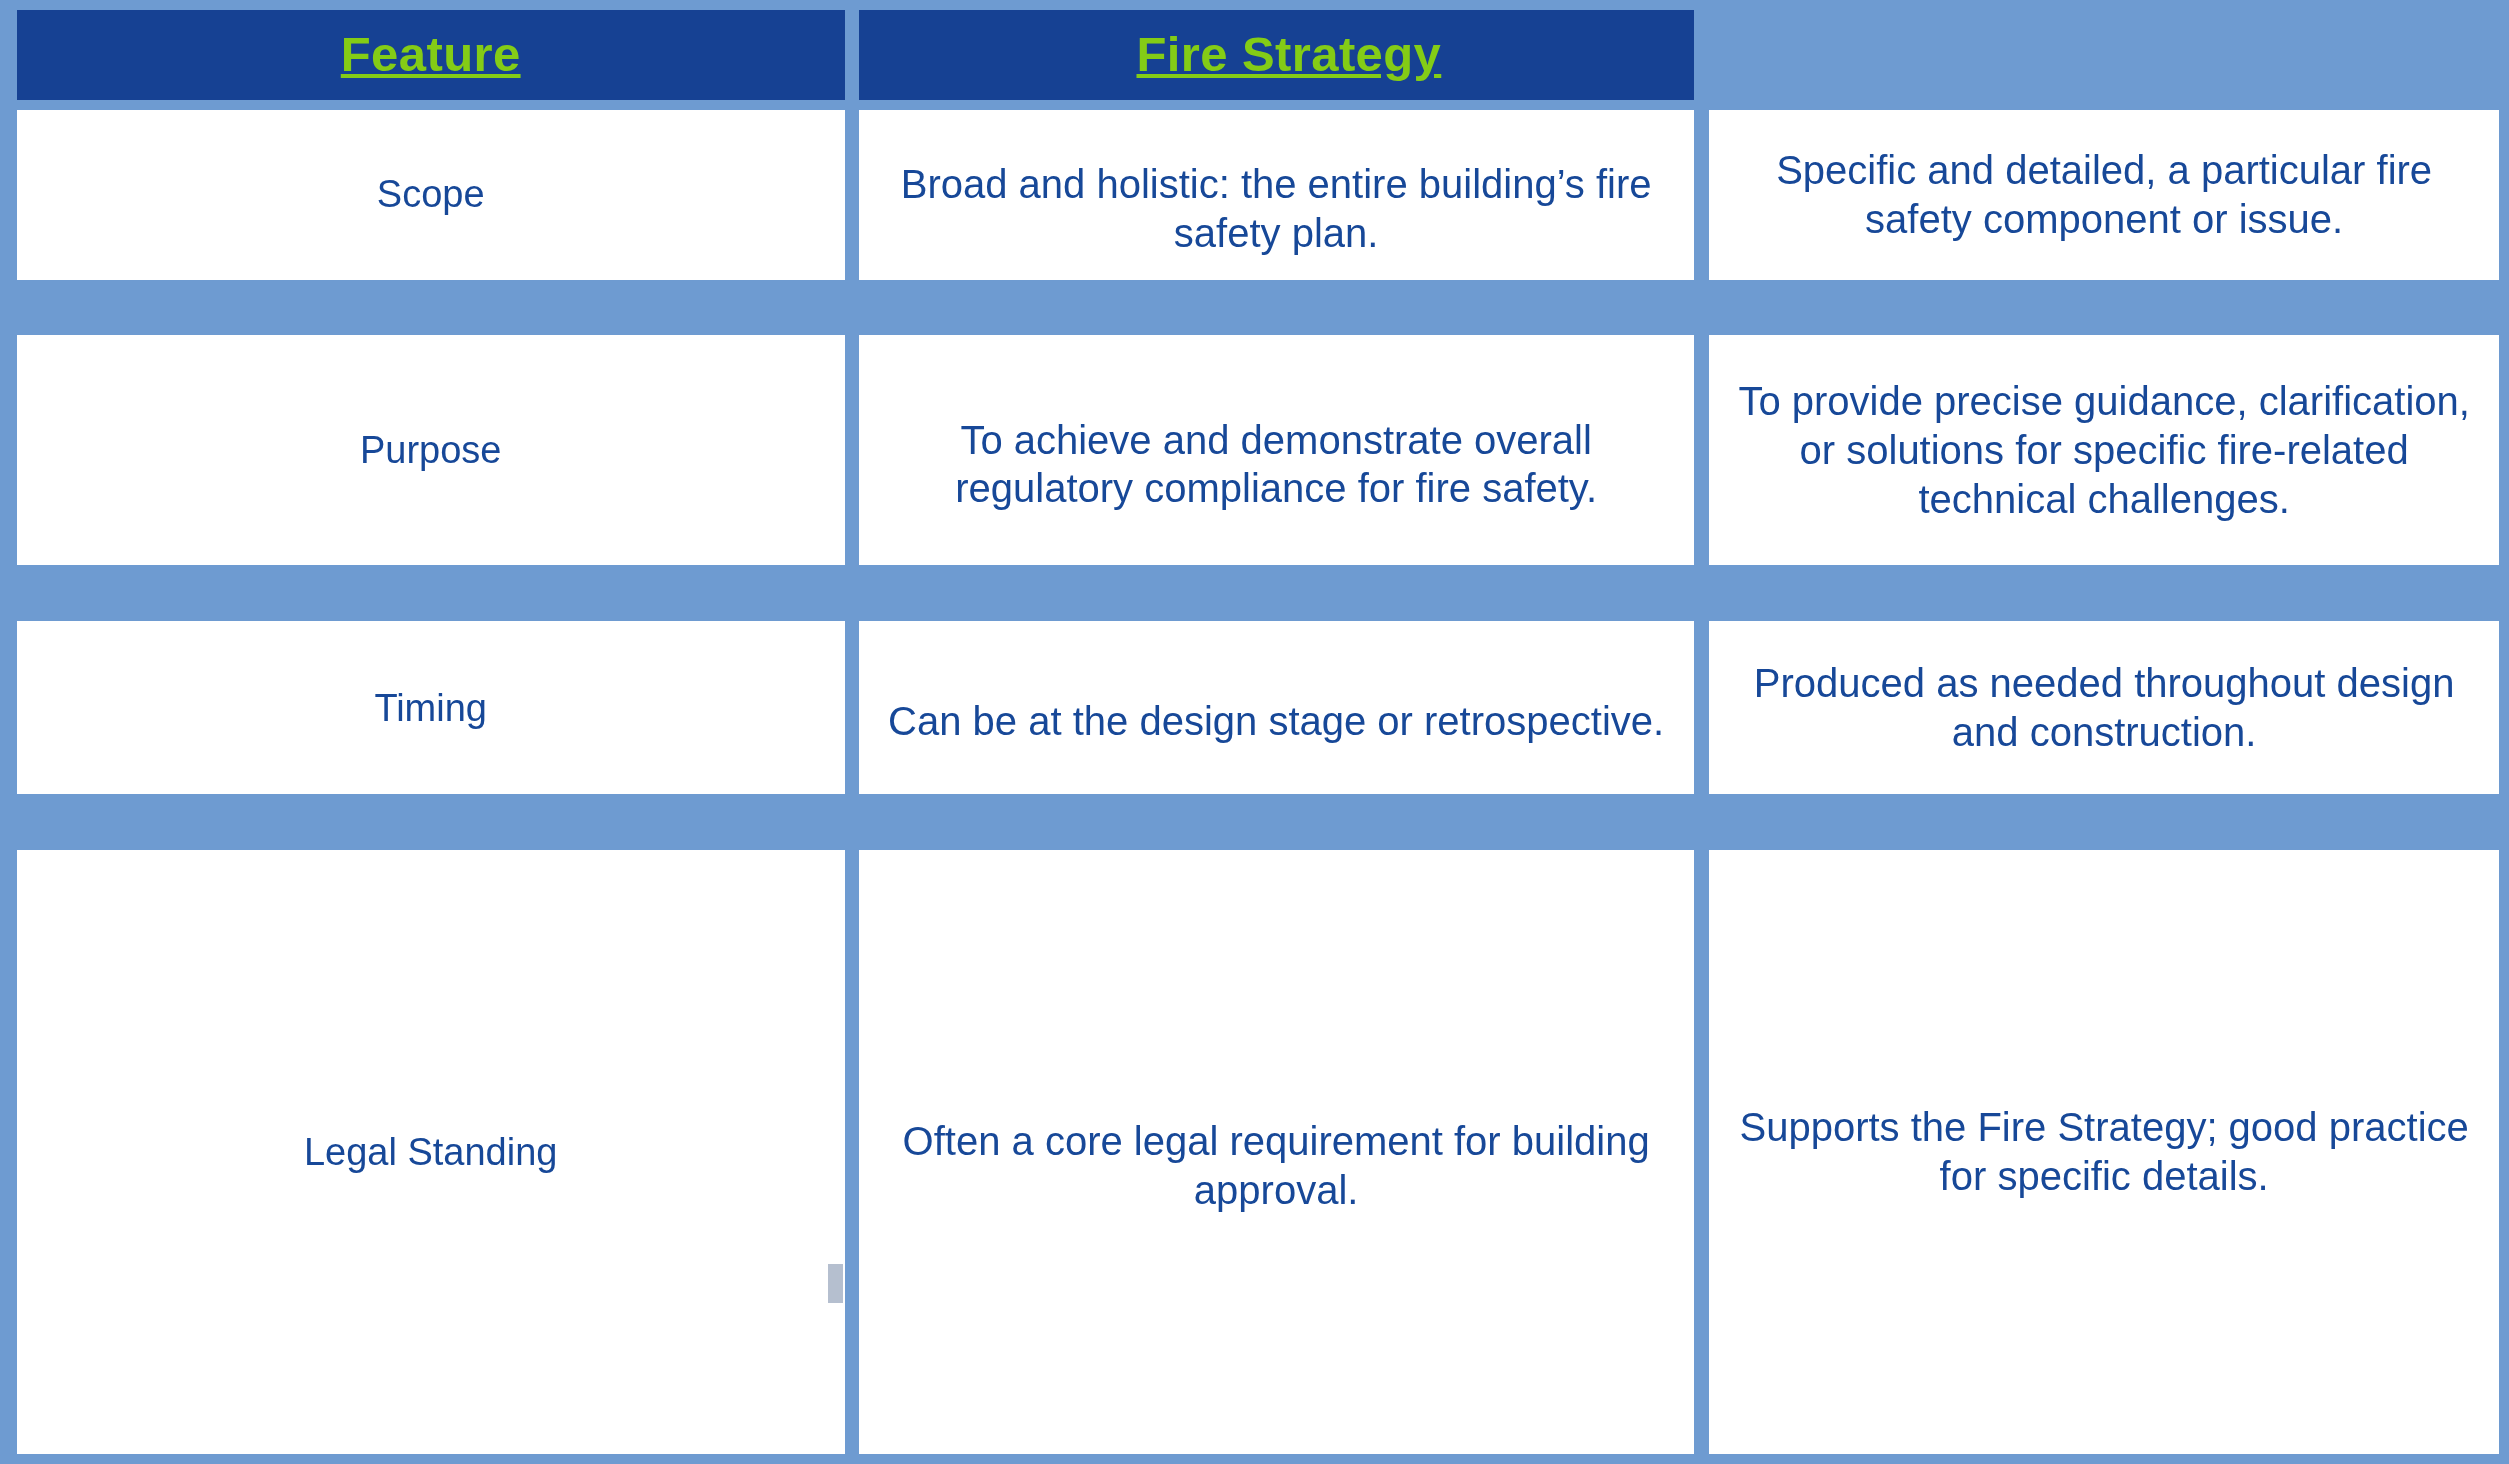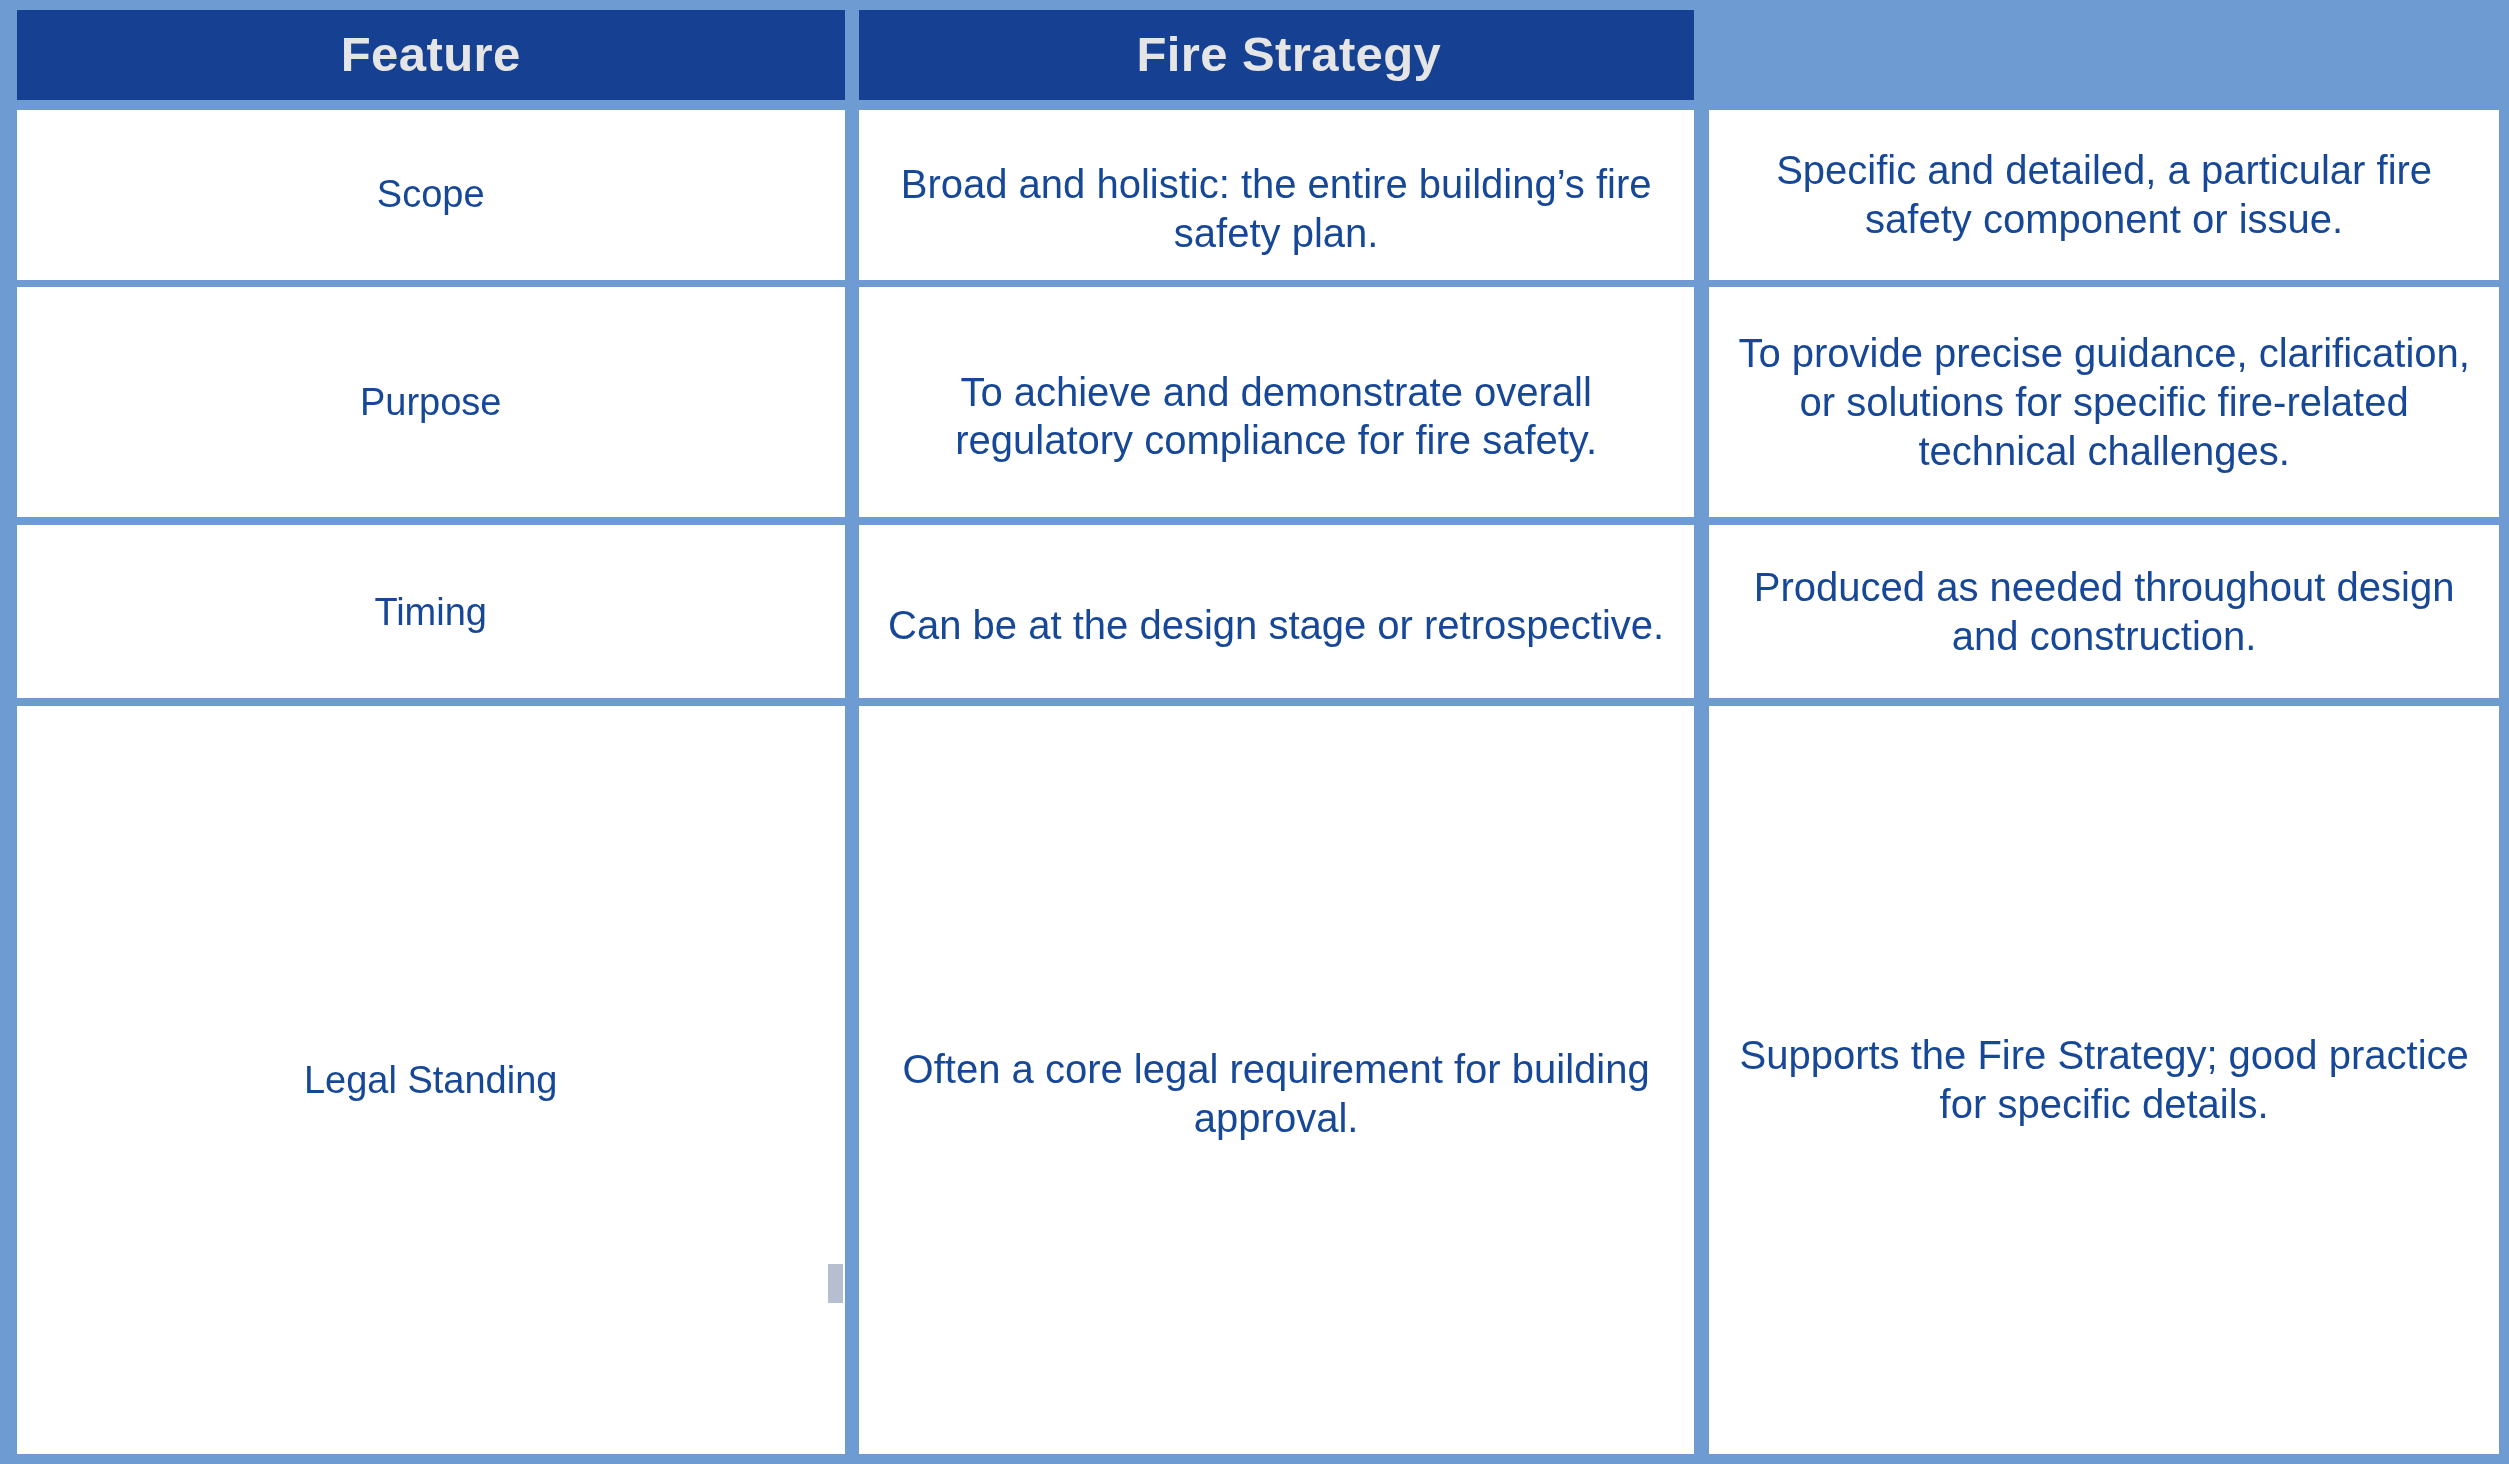--- a/index.html
+++ b/index.html
@@ -36,36 +36,38 @@
   }
   .header-cell {
     background: #164193;
     display: flex;
     align-items: center;
     justify-content: center;
     box-sizing: border-box;
     height: 90px;
   }
   .header-cell .header-label {
-    color: #e5e5e5;
+    color: #84cc16;
     font-size: 49px;
     font-weight: bold;
     letter-spacing: 0.4px;
     line-height: 1.05;
     text-align: center;
     white-space: nowrap;
+    text-decoration: underline;
   }
 
   
   .table-body {
     flex: 1 1 auto;
     display: flex;
     flex-direction: column;
     padding: 0 9.8px 9.8px 16.7px;
     box-sizing: border-box;
+    gap: 48px;
   }
   .table-row {
     display: flex;
     box-sizing: border-box;
   }
   .table-row.row-0 { flex: 0 0 170px; margin-top: 9.8px; }
   .table-row.row-1 { flex: 0 0 230px; margin-top:  7.8px; }
   .table-row.row-2 { flex: 0 0 173px; margin-top:  7.8px; }
   .table-row.row-3 { flex: 1 1 auto;  margin-top:  7.8px; }
 

